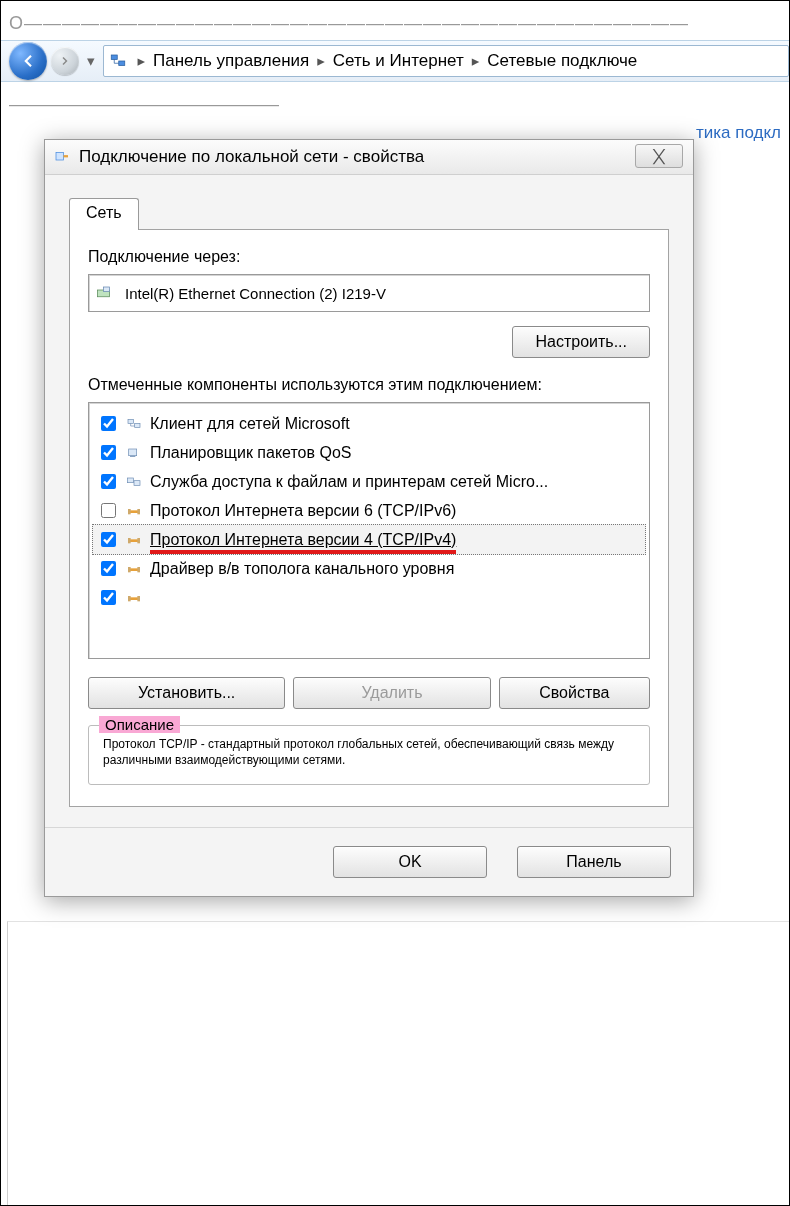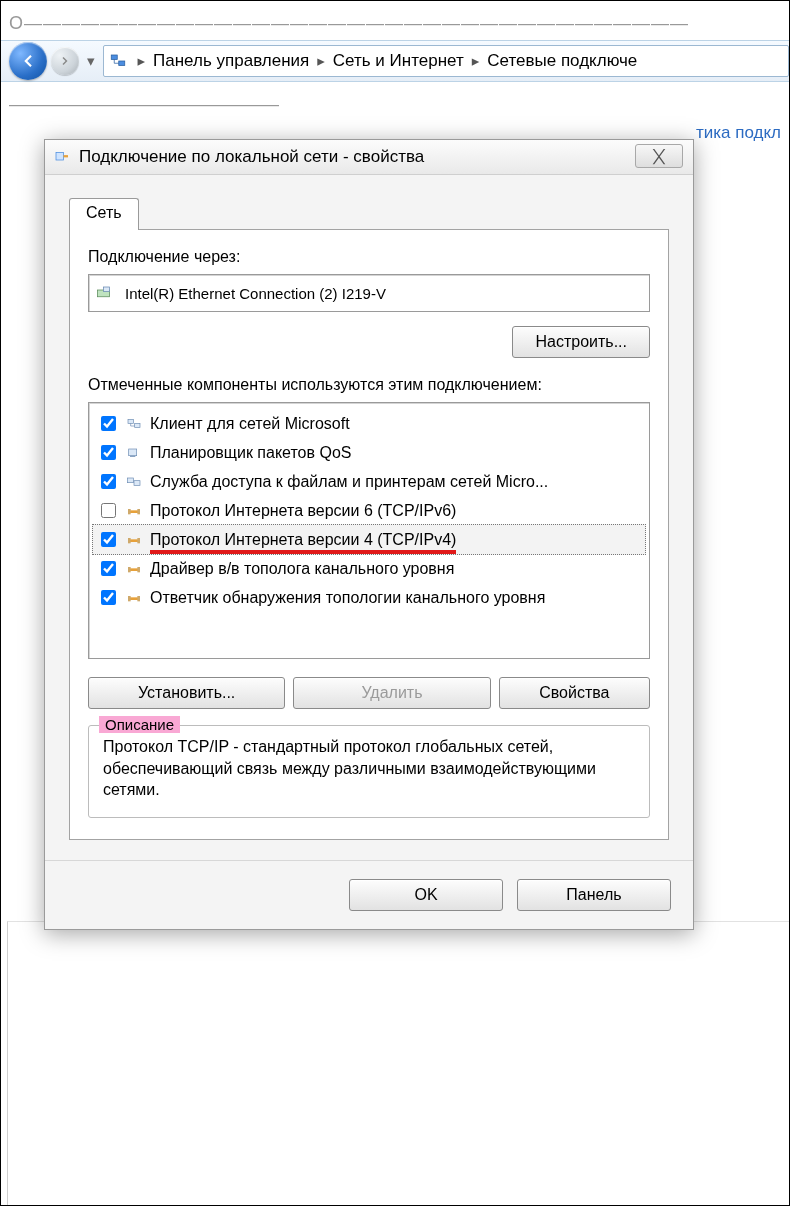--- a/index.html
+++ b/index.html
@@ -37,32 +37,32 @@
 .btn{display:inline-flex;align-items:center;justify-content:center;height:30px;padding:0 22px;border:1px solid #8a8a8a;border-radius:3px;background:linear-gradient(#fdfdfd,#e2e2e2);font-size:16px;box-shadow:inset 0 1px 0 #fff;cursor:default}
 .btn.disabled{color:#9a9a9a}
 .rowR{display:flex;justify-content:flex-end;margin-top:14px}
 .sublbl{font-size:16px;margin:18px 0 8px}
 
 .listbox{border:1px solid #9a9a9a;background:#fff;padding:6px 4px 46px;box-shadow:inset 1px 1px 0 #d4d4d4}
 .li{display:flex;align-items:center;height:29px;padding:0 4px;font-size:16px;white-space:nowrap;overflow:hidden}
 .li input{margin:0 8px 0 4px;width:15px;height:15px}
 .li-ico{width:20px;height:18px;margin-right:6px;display:flex;align-items:center;justify-content:center}
 .li.sel{background:#f3f3f3;border:1px dotted #777;margin:-1px}
-.li.sel .li-txt{}
+.li.sel .li-txt{text-decoration:underline}
 .under-red{border-bottom:4px solid #e11919;padding-bottom:2px}
 
 .btnrow{display:flex;gap:8px;margin-top:18px}
 .btnrow .btn{flex:1}
 .red-under{height:4px;background:#e11919;margin-top:2px}
 
 .grp{border:1px solid #bcbcbc;border-radius:3px;margin-top:16px;padding:10px 14px 16px;position:relative}
 .grp-lbl{position:absolute;top:-10px;left:10px;background:#f9a8d4;padding:0 6px;font-size:15px}
-.grp-txt{font-size:16px;line-height:1.35}
-
-.ftr{display:flex;justify-content:flex-end;gap:14px;padding:18px 22px;border-top:1px solid #d7d7d7;background:#f4f4f4}
+.grp-txt{font-size:12px;line-height:1.35}
+
+.ftr{display:flex;justify-content:flex-end;gap:30px;padding:18px 22px;border-top:1px solid #d7d7d7;background:#f4f4f4}
 .ftr .btn{min-width:108px}
 .bg-lower{position:absolute;left:6px;right:0;top:920px;bottom:0;background:#fff;border-left:1px solid #cfcfcf;border-top:1px solid #e2e2e2}
 .page{position:relative;width:790px;height:1206px;border:1px solid #000;box-sizing:border-box;overflow:hidden}
 </style>
 </head>
 <body>
 <div class="page">
 
 <div class="blurtxt">О———————————————————————————————————</div>
 
@@ -208,21 +208,20 @@
             </div>
             <div class="li">
               <input type="checkbox" checked="" style="">
               <span class="li-ico">
                 <svg viewBox="0 0 24 24" width="18" height="16">
                   <rect x="6" y="11" width="12" height="4" fill="#e7a13a"></rect>
                   <rect x="3" y="9" width="4" height="8" fill="#cfa96a"></rect>
                   <rect x="17" y="9" width="4" height="8" fill="#cfa96a"></rect>
                 </svg>
               </span>
-              <span class="li-txt">Ответчик обнаружения топологии канального уровня</span>
             </div>
           </div>
 
       <div class="btnrow">
         <span class="btn">Установить...</span>
         <span class="btn disabled">Удалить</span>
         <span style="flex:1;display:flex;flex-direction:row">
           <span class="btn" style="width:auto">Свойства</span>
           <span class="red-under"></span>
         </span>

